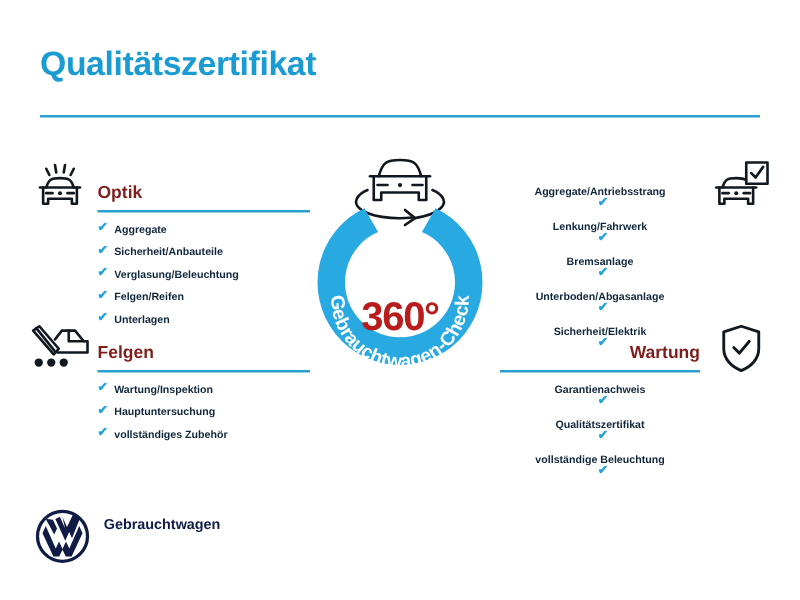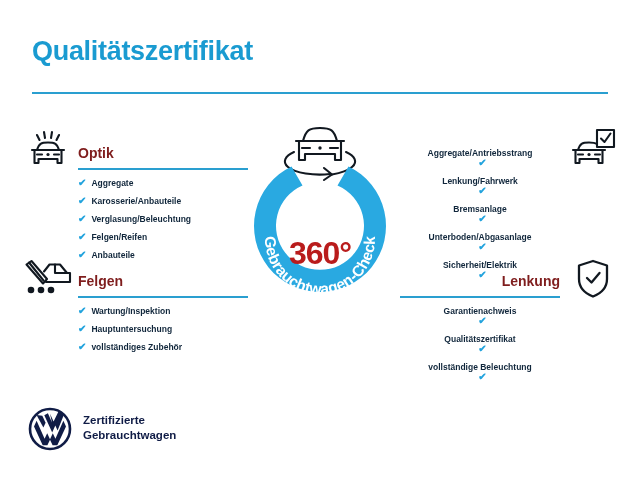--- a/index.html
+++ b/index.html
@@ -118,33 +118,33 @@
       <div class="head-title">Optik</div>
       <div class="head-rule"></div>
     </div>
     <div class="items">
       <div class="item">
         <span class="check">✔</span>
         <span>Aggregate</span>
       </div>
       <div class="item">
         <span class="check">✔</span>
-        <span>Karosserie/Anbauteile</span>
+        <span>Sicherheit/Anbauteile</span>
       </div>
       <div class="item">
         <span class="check">✔</span>
         <span>Verglasung/Beleuchtung</span>
       </div>
       <div class="item">
         <span class="check">✔</span>
         <span>Felgen/Reifen</span>
       </div>
       <div class="item">
         <span class="check">✔</span>
-        <span>Anbauteile</span>
+        <span>Unterlagen</span>
       </div>
     </div>
   </div>
 
   <div class="icon" id="ico-wartung">
     <svg viewBox="0 0 52 44" width="52" height="44">
       <g fill="none" stroke="#111820" stroke-width="2.1" stroke-linecap="round" stroke-linejoin="round">
         <path d="M4.5 6.5 L9.5 3 L25 21 L21 25.5 Z"></path>
         <path d="M7 4.5 L21.5 22.5"></path>
         <path d="M22 13.5 L27.5 6.5 L38 6.5 L45 15 L48 15 L48 24 L24 24"></path>
@@ -218,21 +218,21 @@
   <div class="icon" id="ico-garantie">
     <svg viewBox="0 0 36 42" width="36" height="42">
       <g fill="none" stroke="#111820" stroke-width="2.3" stroke-linecap="round" stroke-linejoin="round">
         <path d="M18 3 L32 7.5 L32 21 C32 29.5 25.5 35.5 18 38.5 C10.5 35.5 4 29.5 4 21 L4 7.5 Z"></path>
         <path d="M12 20 L16.5 24.5 L24.5 15"></path>
       </g>
     </svg>
   </div>
   <div class="block right" id="blk-garantie">
     <div class="head">
-      <div class="head-title">Lenkung</div>
+      <div class="head-title">Wartung</div>
       <div class="head-rule"></div>
     </div>
     <div class="items">
       <div class="item">
         <span>Garantienachweis</span>
         <span class="check">✔</span>
       </div>
       <div class="item">
         <span>Qualitätszertifikat</span>
         <span class="check">✔</span>
@@ -278,18 +278,17 @@
     <div id="vw-mark">
       <svg viewBox="0 0 44 44" width="44" height="44">
         <circle cx="22" cy="22" r="20" fill="none" stroke="#101c46" stroke-width="2.6"></circle>
         <path d="M22 6.8 L25.6 14.6 L30.6 4.2 L36 7.5 L29.6 23.5 L27.3 18.6 L24.2 25.6 L16.3 8.2 L19.9 6.3 L24 15.6 Z" fill="#101c46"></path>
         <path d="M14.3 8.8 L17.6 15.8 L15.4 20.6 L8.5 7.9 Z" fill="#101c46"></path>
         <path d="M8.6 13.8 L16.6 31.8 L19.2 26.2 L22 32.2 L24.8 26.2 L27.4 31.8 L35.4 13.8
                  L38 19.5 L29.3 38.2 L24.6 38.2 L22 32.8 L19.4 38.2 L14.7 38.2 L6 19.5 Z" fill="#101c46"></path>
       </svg>
     </div>
     <div class="footer-text">
-      <div>Zertifizierte</div>
       <div>Gebrauchtwagen</div>
     </div>
   </div>
 
 </div>
 
 </body></html>

